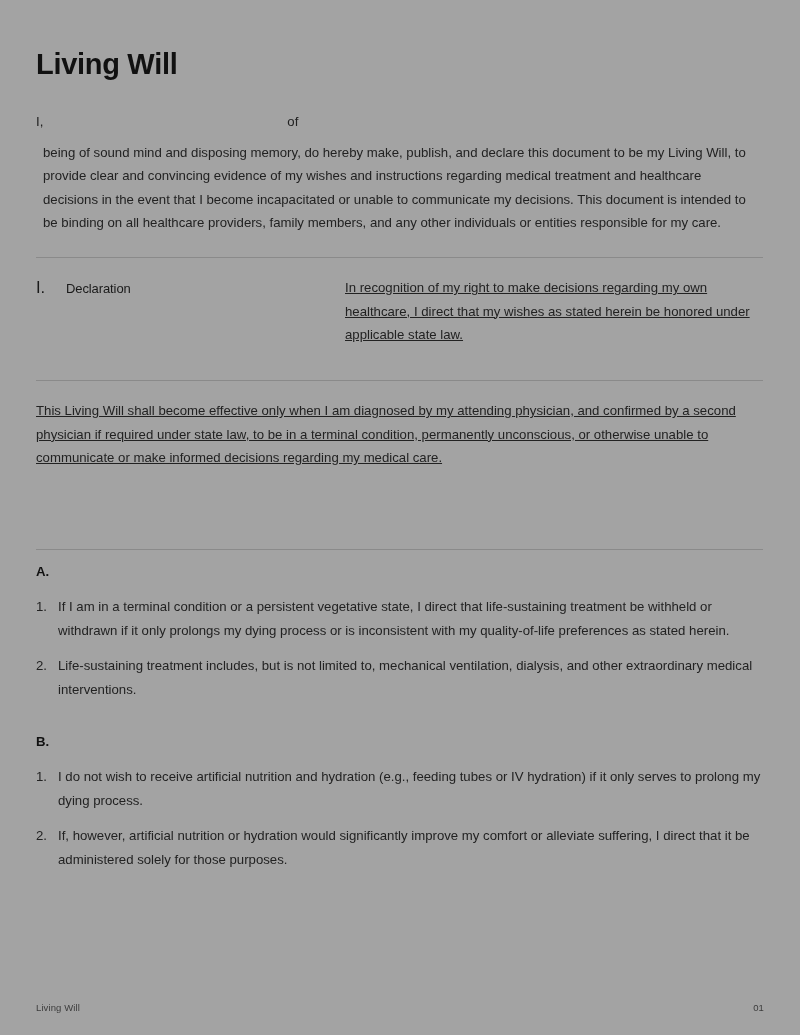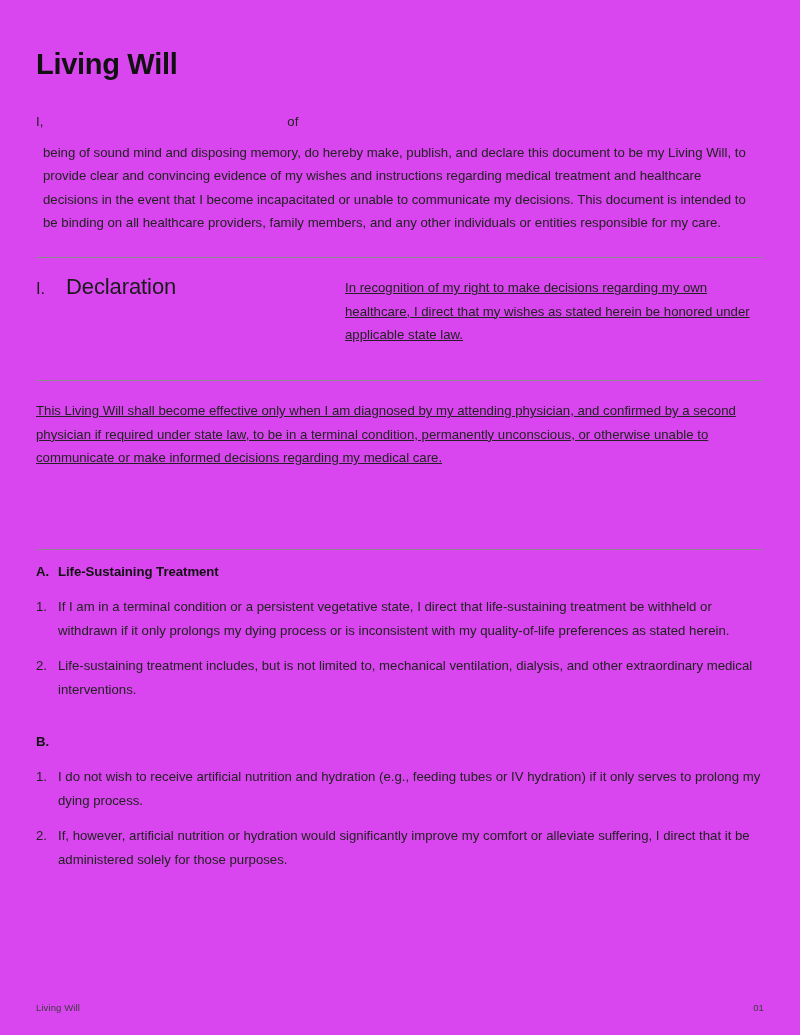--- a/index.html
+++ b/index.html
@@ -9,21 +9,21 @@
   }
   body {
     font-family: "Liberation Sans", sans-serif;
     color: #1a1a1a;
     -webkit-font-smoothing: antialiased;
   }
   .page {
     position: relative;
     width: 800px;
     height: 1035px;
-    background: #d946ef;
+    background: #a3a3a3;
     box-sizing: border-box;
     overflow: hidden;
   }
 
   
   .doc-title {
     position: absolute;
     left: 36px;
     top: 28px;
     font-size: 29px;
@@ -81,21 +81,21 @@
   }
   .section-num {
     width: 30px;
     flex: 0 0 30px;
     font-size: 16.5px;
     font-weight: 400;
     color: #1a1a1a;
     line-height: 22px;
   }
   .section-title {
-    font-size: 22px;
+    font-size: 13px;
     font-weight: 400;
     color: #1a1a1a;
     line-height: 22px;
     letter-spacing: -0.1px;
   }
   .section-body {
     flex: 1 1 auto;
     font-size: 13.2px;
     line-height: 23.5px;
     color: #222222;
@@ -198,21 +198,20 @@
   </div>
 
   <div class="divider" style="top:549px;"></div>
 
   <div class="section" style="top:561px;">
     <div class="section-body">
 
       <div class="sub-group">
         <div class="sub-head">
           <span class="sub-letter">A.</span>
-          <span class="sub-title">Life-Sustaining Treatment</span>
         </div>
         <div class="num-item">
           <span class="num-marker">1.</span>
           <span class="num-text">If I am in a terminal condition or a persistent vegetative state, I direct that life-sustaining treatment be withheld or withdrawn if it only prolongs my dying process or is inconsistent with my quality-of-life preferences as stated herein.</span>
         </div>
         <div class="num-item">
           <span class="num-marker">2.</span>
           <span class="num-text">Life-sustaining treatment includes, but is not limited to, mechanical ventilation, dialysis, and other extraordinary medical interventions.</span>
         </div>
       </div>

